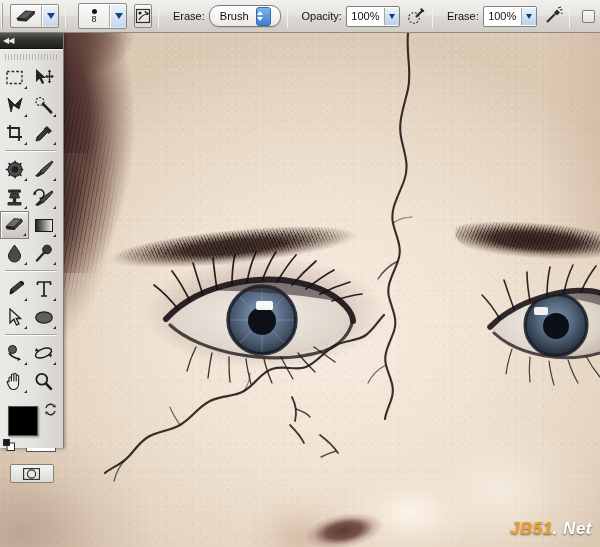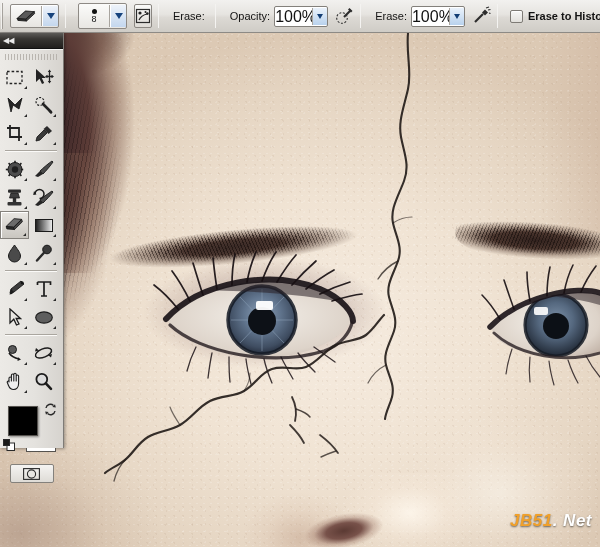--- a/index.html
+++ b/index.html
@@ -91,21 +91,21 @@
   }
   .st-up{width:0;height:0;border-left:3px solid transparent;border-right:3px solid transparent;border-bottom:4px solid #fff;}
   .st-dn{width:0;height:0;border-left:3px solid transparent;border-right:3px solid transparent;border-top:4px solid #fff;}
   
   .numfield{
     display:flex;align-items:center;height:19px;
     border:1px solid #83807b;border-radius:2px;
     background:#fff;
   }
   .numfield .val{
-    width:37px;text-align:left;font-size:16px;color:#111;
+    width:37px;text-align:center;font-size:11px;color:#111;
     background:#fff;height:17px;line-height:17px;
   }
   .numfield .dd{
     width:14px;height:17px;border-left:1px solid #a9a59f;
     background:linear-gradient(to bottom,#eaf2fb,#b9d2ed);
     display:flex;align-items:center;justify-content:center;
   }
   .tri-sm{width:0;height:0;border-left:3.5px solid transparent;border-right:3.5px solid transparent;border-top:5px solid #123d74;}
   .chk-wrap{display:flex;align-items:center;margin-left:6px;}
   .chk{
@@ -283,21 +283,21 @@
     background:linear-gradient(to right,rgba(215,190,168,0) 0%,rgba(200,172,150,.35) 100%);
   }
   
   #shadow-bl{
     left:0;top:380px;width:200px;height:134px;
     background:radial-gradient(ellipse 140px 110px at 20px 120px,rgba(150,120,105,.45) 0%,rgba(190,165,145,.18) 60%,rgba(225,205,185,0) 100%);
   }
   #canvas svg{position:absolute;left:0;top:0;}
   
   #watermark{
-    position:absolute;right:8px;bottom:16px;
+    position:absolute;right:8px;bottom:8px;
     font-family:"Liberation Sans",sans-serif;
     font-size:17px;font-weight:bold;font-style:italic;
     letter-spacing:.5px;z-index:20;
     text-shadow:0 1px 2px rgba(0,0,0,.55);
   }
   #watermark .a{color:#f0a02a;}
   #watermark .b{color:#ffffff;}
 </style>
 </head>
 <body>
@@ -500,20 +500,27 @@
         <circle cx="5" cy="5" r="1.6" fill="#222"></circle>
         <circle cx="10.5" cy="4" r="1" fill="#222"></circle>
         <path d="M4 12 C6 8 8 7 12 6" stroke="#222" stroke-width="1.2" fill="none"></path>
         <circle cx="12.4" cy="5.6" r="1.3" fill="#222"></circle>
       </svg>
     </div>
 
     <div class="sep"></div>
 
     <span class="lbl">Erase:</span>
+    <div class="combo">
+      <span>Brush</span>
+      <span class="stepper">
+        <span class="st-up"></span>
+        <span class="st-dn"></span>
+      </span>
+    </div>
 
     <div class="sep"></div>
 
     <span class="lbl">Opacity:</span>
     <div class="numfield">
       <span class="val">100%</span>
       <span class="dd">
         <span class="tri-sm"></span>
       </span>
     </div>

